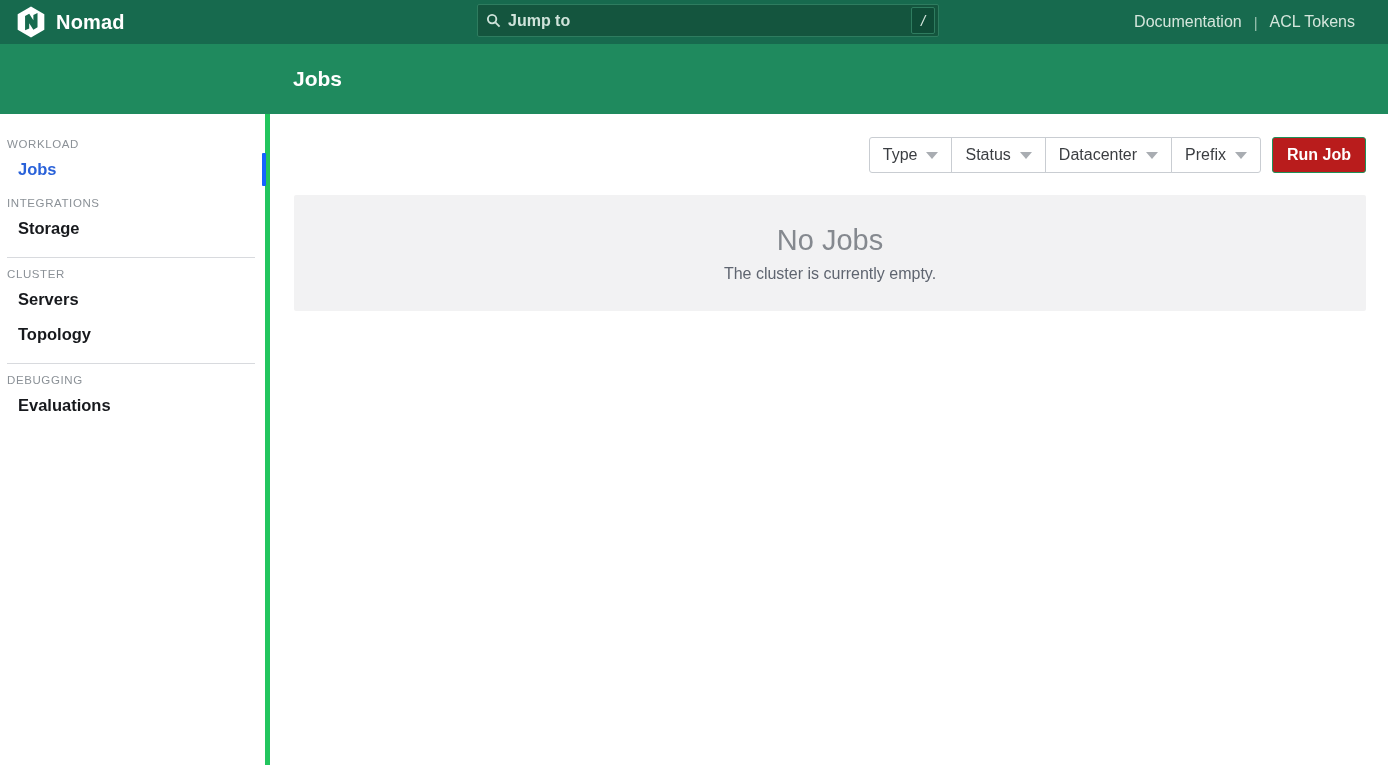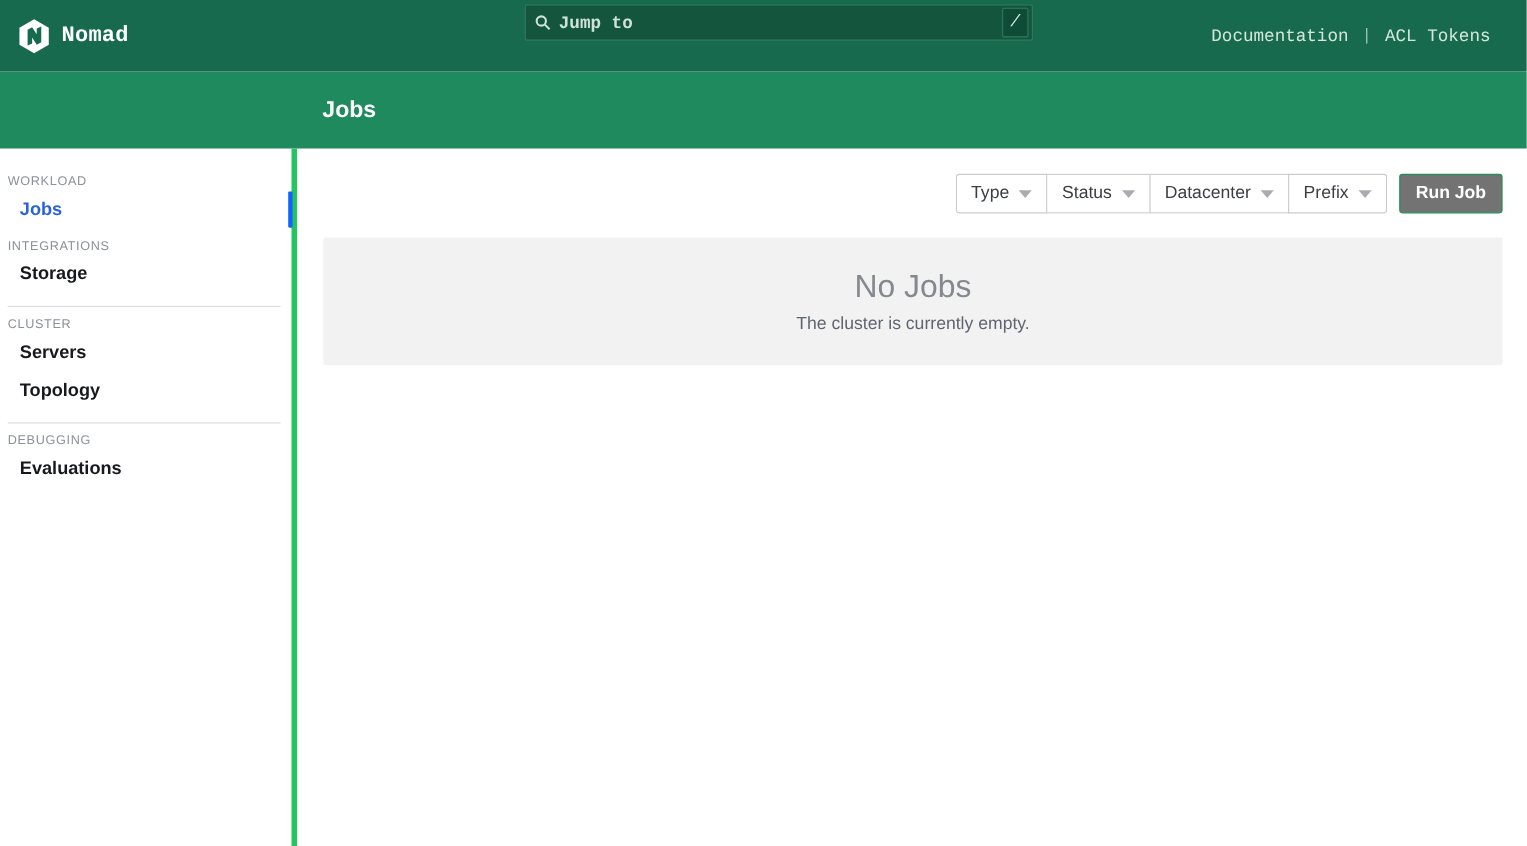--- a/index.html
+++ b/index.html
@@ -1,21 +1,21 @@
 <!DOCTYPE html>
 <html><head>
 <meta charset="utf-8">
 <style>
   * { margin:0; padding:0; box-sizing:border-box; }
   html,body { width:1388px; height:769px; overflow:hidden; background:#fff;
               font-family:"Liberation Sans", sans-serif; }
 
   
-  .navbar { position:relative; height:65px; background:#176a4e; display:flex;
-            align-items:center; padding:0 33px 0 16px;font-family:Liberation Mono, monospace; }
+  .navbar { position:relative; height:44px; background:#176a4e; display:flex;
+            align-items:center; padding:0 33px 0 16px; }
   .brand { display:flex; align-items:center; gap:10px; }
   .brand-name { color:#fff; font-size:20px; font-weight:700; letter-spacing:.2px; }
   .searchbox { position:absolute; left:477px; top:4px; width:462px; height:33px;
                background:#14553e; border:1px solid #2e7c5f; border-radius:2px;
                display:flex; align-items:center; padding:0 3px 0 8px; cursor:text; }
   .searchbox .placeholder { color:#cfe3da; font-size:16px; font-weight:600; margin-left:7px; }
   .search-shortcut { margin-left:auto; width:24px; height:27px; background:#0f4c37;
                border:1px solid #2e7c5f; border-radius:2px; color:#d8e9e0;
                display:flex; align-items:center; justify-content:center;
                font-size:15px; font-style:italic; }
@@ -46,21 +46,21 @@
              margin-bottom:22px; }
   .filter-group { display:flex;padding-left:33px; }
   .filter-btn { display:flex; align-items:center; height:36px; padding:0 13px;
                 background:#fff; border:1px solid #c9cdd2; margin-left:-1px;
                 font-size:16px; color:#3b3e42; cursor:pointer; }
   .filter-btn:first-child { border-radius:3px 0 0 3px; margin-left:0; }
   .filter-btn:last-child { border-radius:0 3px 3px 0; }
   .caret { width:0; height:0; border-left:6px solid transparent;
            border-right:6px solid transparent; border-top:7px solid #a9adb2;
            margin-left:9px; }
-  .run-job { margin-left:11px; height:36px; padding:0 14px; background:#737373;
+  .run-job { margin-left:11px; height:36px; padding:0 14px; background:#b91c1c;
              border:1px solid #1f9058; border-radius:3px; color:#fff;
              font-size:16px; font-weight:700; cursor:pointer;
              font-family:"Liberation Sans", sans-serif; }
 
   .empty-state { background:#f2f2f3; border-radius:2px; height:116px;
                  display:flex; flex-direction:column; align-items:center;
                  justify-content:center; }
   .empty-title { color:#85898f; font-size:29px; font-weight:400; margin-bottom:8px; }
   .empty-message { color:#5f6570; font-size:16px; }
 </style>

